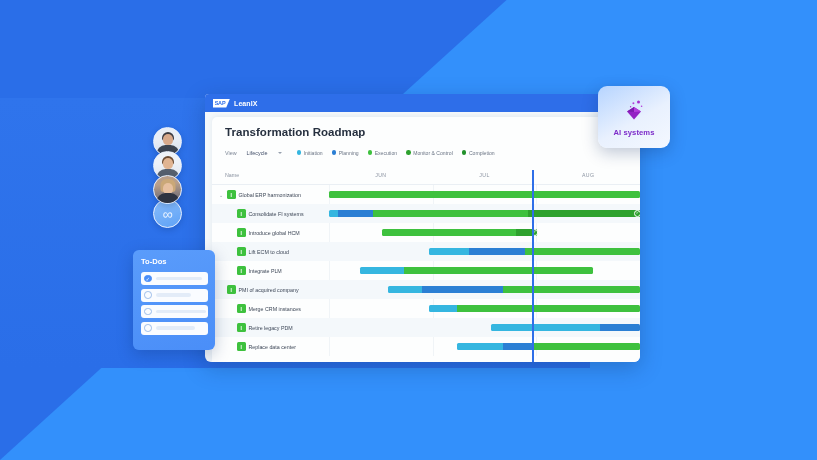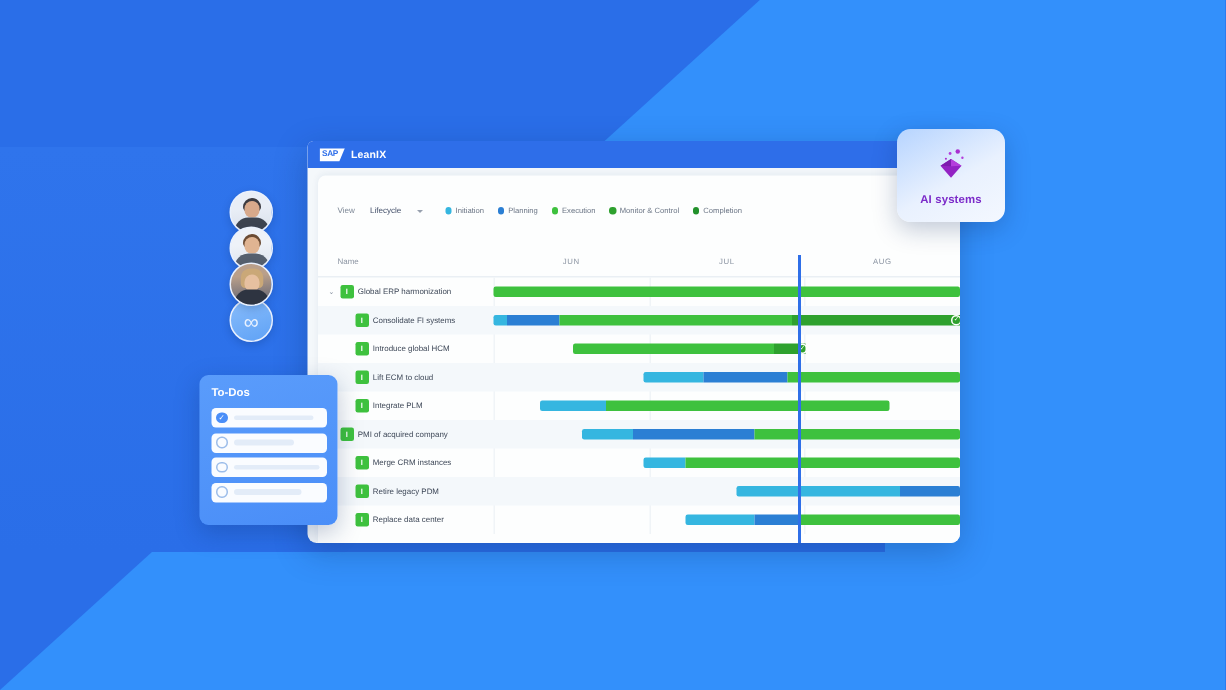--- a/index.html
+++ b/index.html
@@ -167,21 +167,21 @@
   #av-infinity {
     width: 29px; height: 29px; border-radius: 50%;
     background: linear-gradient(160deg,#89bdfb,#5fa2f6);
     border: 1.6px solid #eaf1fd;
     display: flex; align-items: center; justify-content: center;
     color: #e9f2ff; font-size: 14px; line-height: 1;
     box-shadow: 0 2px 6px rgba(10,35,85,.22);
   }
   
   #todos {
-    position: absolute; left: 133px; top: 250px; width: 92px; height: 100px;
+    position: absolute; left: 133px; top: 250px; width: 82px; height: 100px;
     background: linear-gradient(165deg,#5a9cfb 0%,#4a8ef8 100%);
     border-radius: 6px;
     box-shadow: 0 5px 16px rgba(10,40,95,.25);
     padding: 7px 7px 0 8px; z-index: 18;
   }
   #todos-title { font-size: 7.6px; font-weight: bold; color: #fff; }
   #todo-list { margin-top: 6px; display: flex; flex-direction: column; gap: 3.5px; }
   .todo-row {
     height: 13px; background: #fafcff; border-radius: 3px;
     display: flex; align-items: center; gap: 4px; padding-left: 3px;
@@ -251,20 +251,21 @@
   <div id="titlebar">
     <div class="sap-mark">
       <span>SAP</span>
     </div>
     <div id="brand-name">LeanIX</div>
   </div>
 
   <div id="panel">
 
     <div id="panel-head">
+      <div id="page-title">Transformation Roadmap</div>
       <div id="controls">
         <span id="view-label">View</span>
         <div id="lifecycle-select">
           <span>Lifecycle</span>
           <span class="chev"></span>
         </div>
         <div id="legend">
             <div class="legend-item">
               <span class="legend-dot" style="background: rgb(53, 182, 224);"></span>
               <span class="legend-text">Initiation</span>

